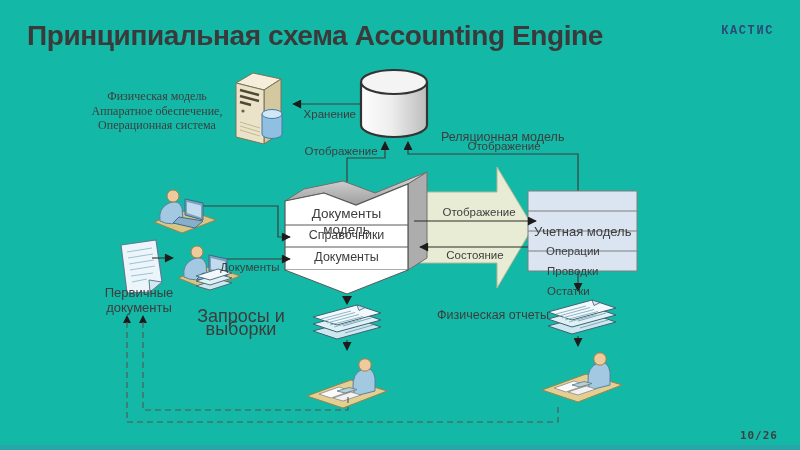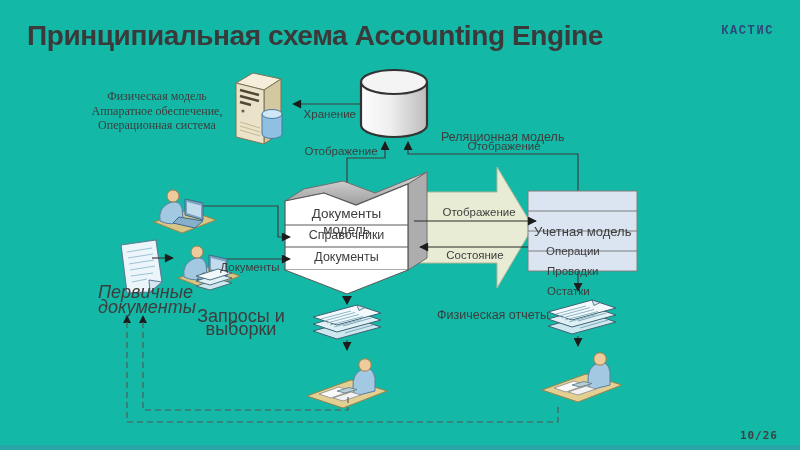--- a/index.html
+++ b/index.html
@@ -35,21 +35,21 @@
   .lbl-obj-row1{left:287px;top:229px;width:119px;font-size:12.5px;}
   .lbl-obj-row2{left:287px;top:251px;width:119px;font-size:12.5px;}
   .lbl-map-center{left:442px;top:206px;width:74px;}
   .lbl-state{left:440px;top:249px;width:70px;}
   .lbl-acc-title{left:534px;top:194px;width:100px;font-size:13px;line-height:15px;}
   .lbl-acc-row1{left:546px;top:215px;width:80px;}
   .lbl-acc-row2{left:547px;top:235px;width:80px;}
   .lbl-acc-row3{left:547px;top:255px;width:80px;}
   .lbl-refdata{left:181px;top:220px;width:94px;}
   .lbl-docs{left:218px;top:261px;width:64px;}
-  .lbl-primary{left:98px;top:285px;width:82px;font-size:18px;line-height:15px;font-style:italic;}
+  .lbl-primary{left:98px;top:285px;width:82px;font-size:13px;line-height:15px;}
   .lbl-primary span{display:block;}
   .lbl-queries{left:173px;top:310px;width:136px;font-size:18px;}
   .lbl-reports{left:432px;top:309px;width:122px;font-size:12.5px;}
 </style>
 </head>
 <body>
 
 <div class="slide">
 
   <svg width="800" height="450" viewBox="0 0 800 450">

